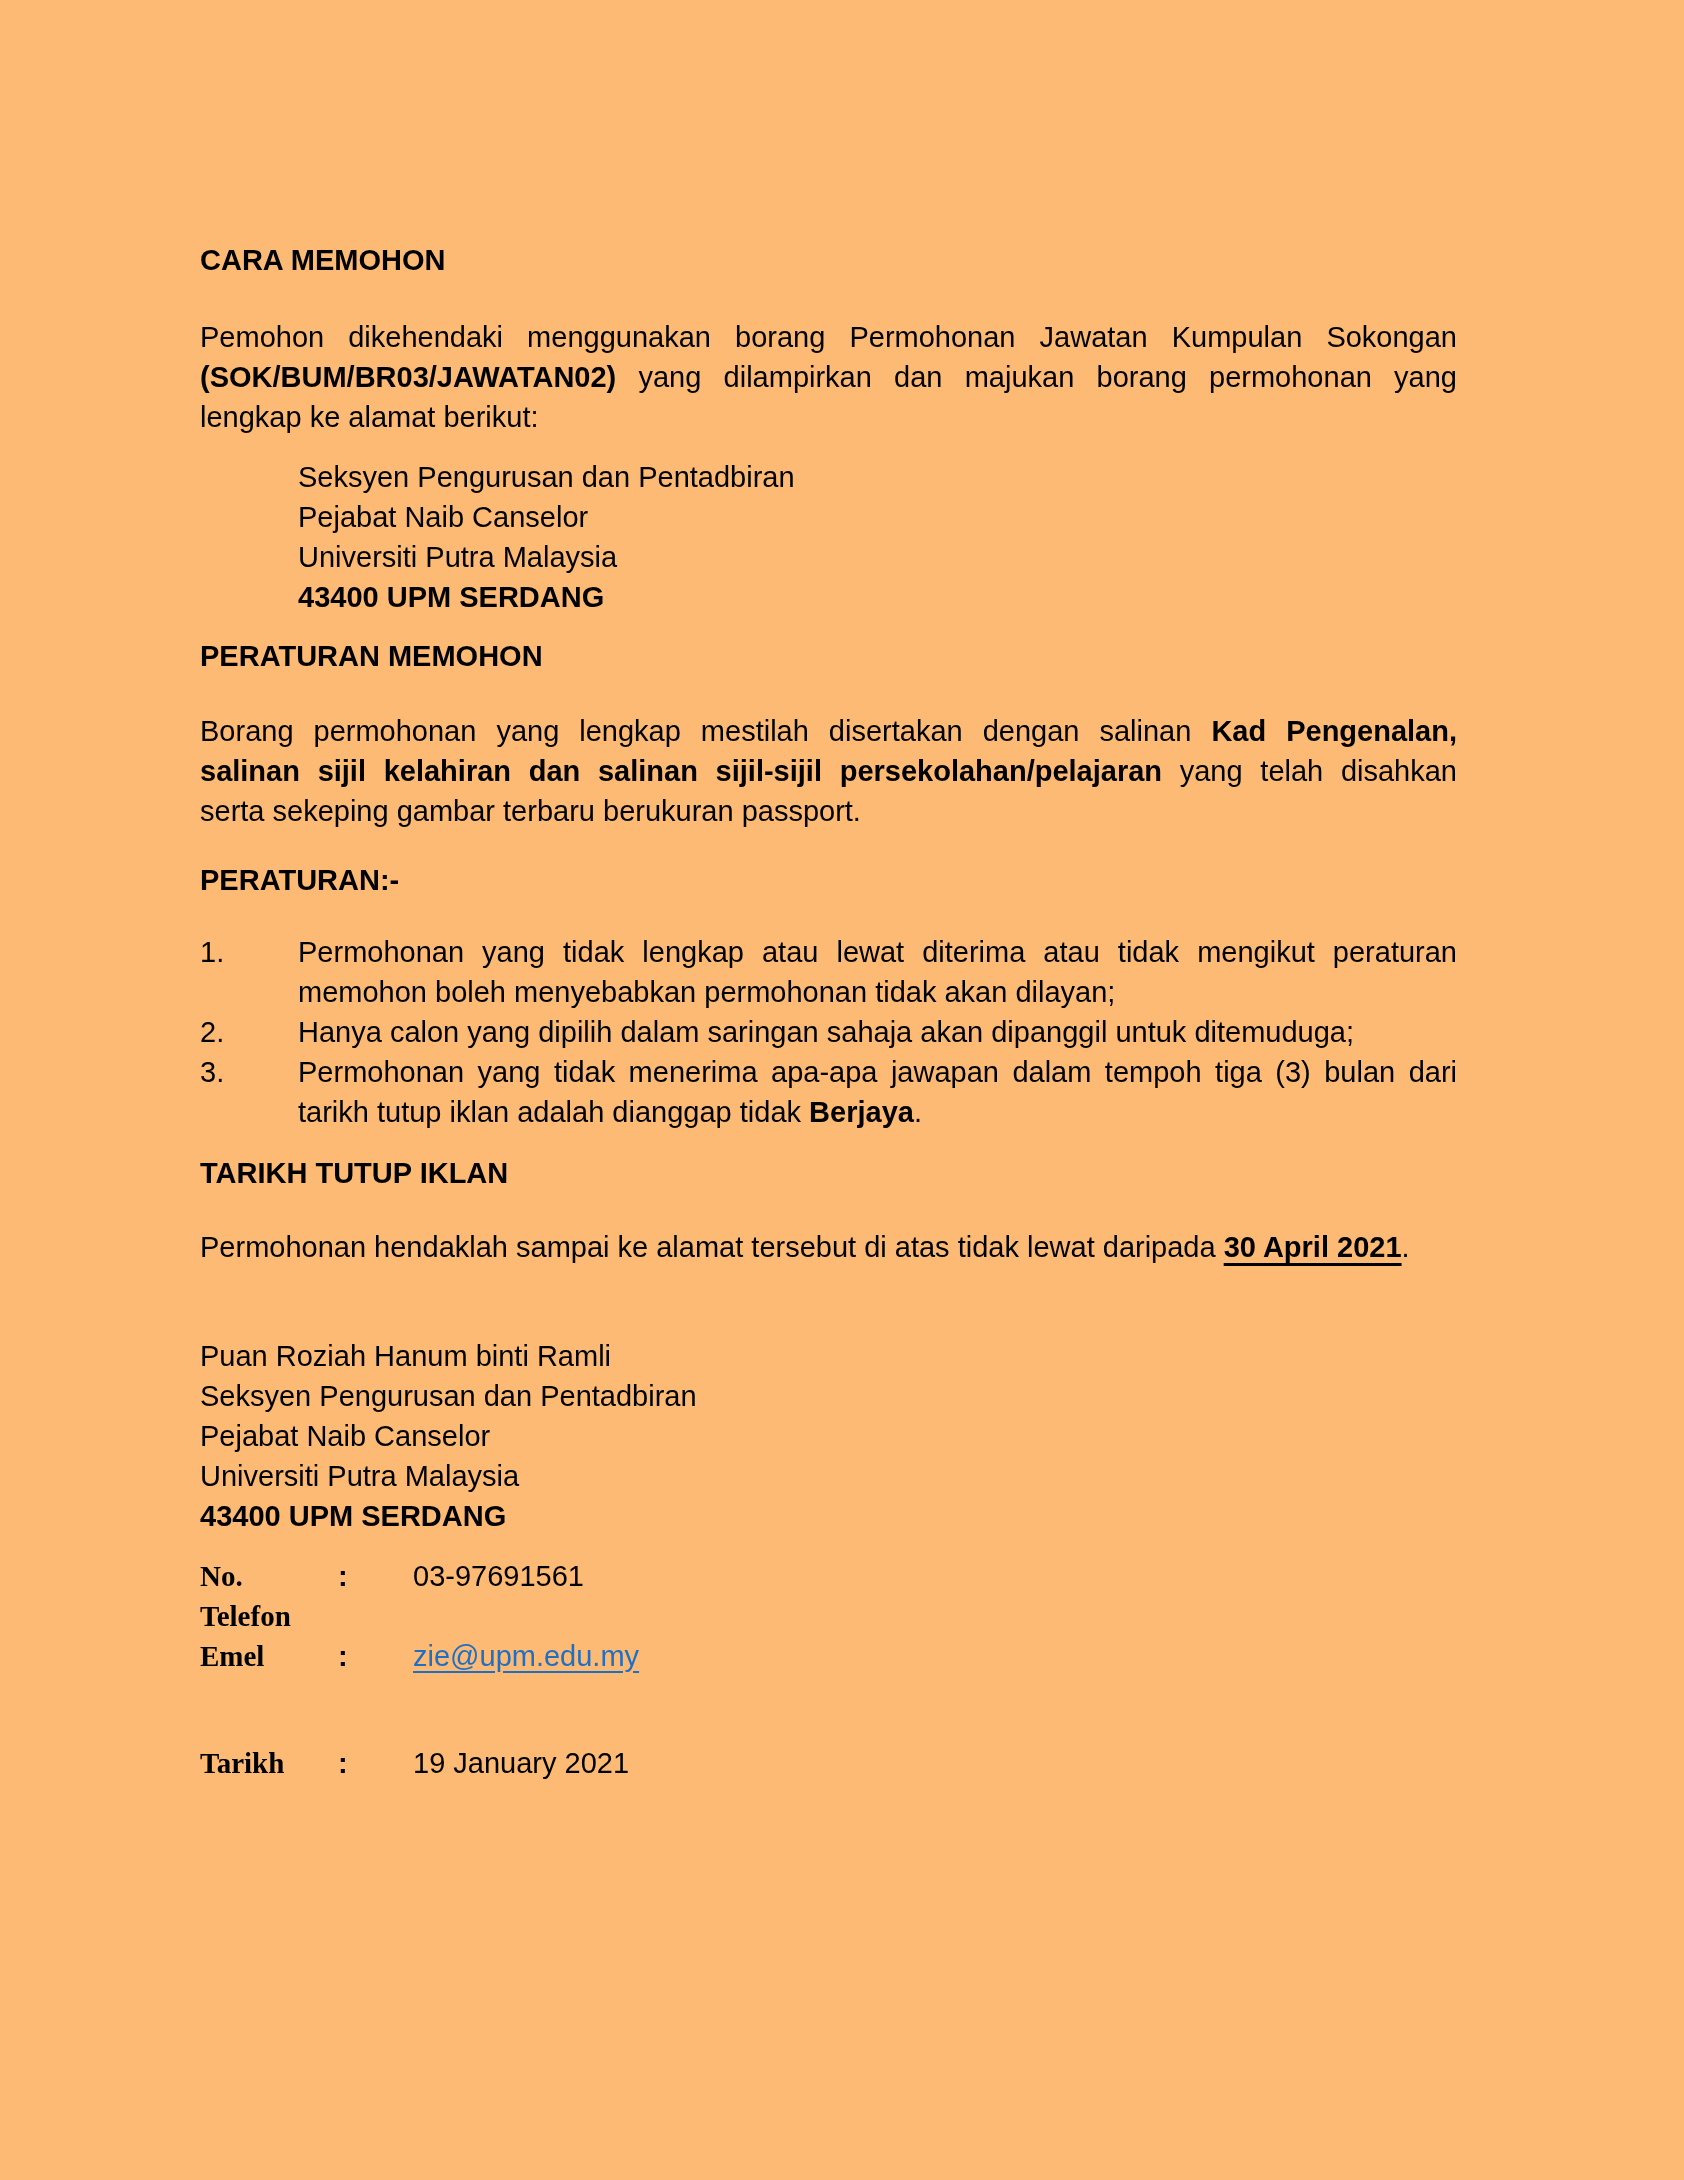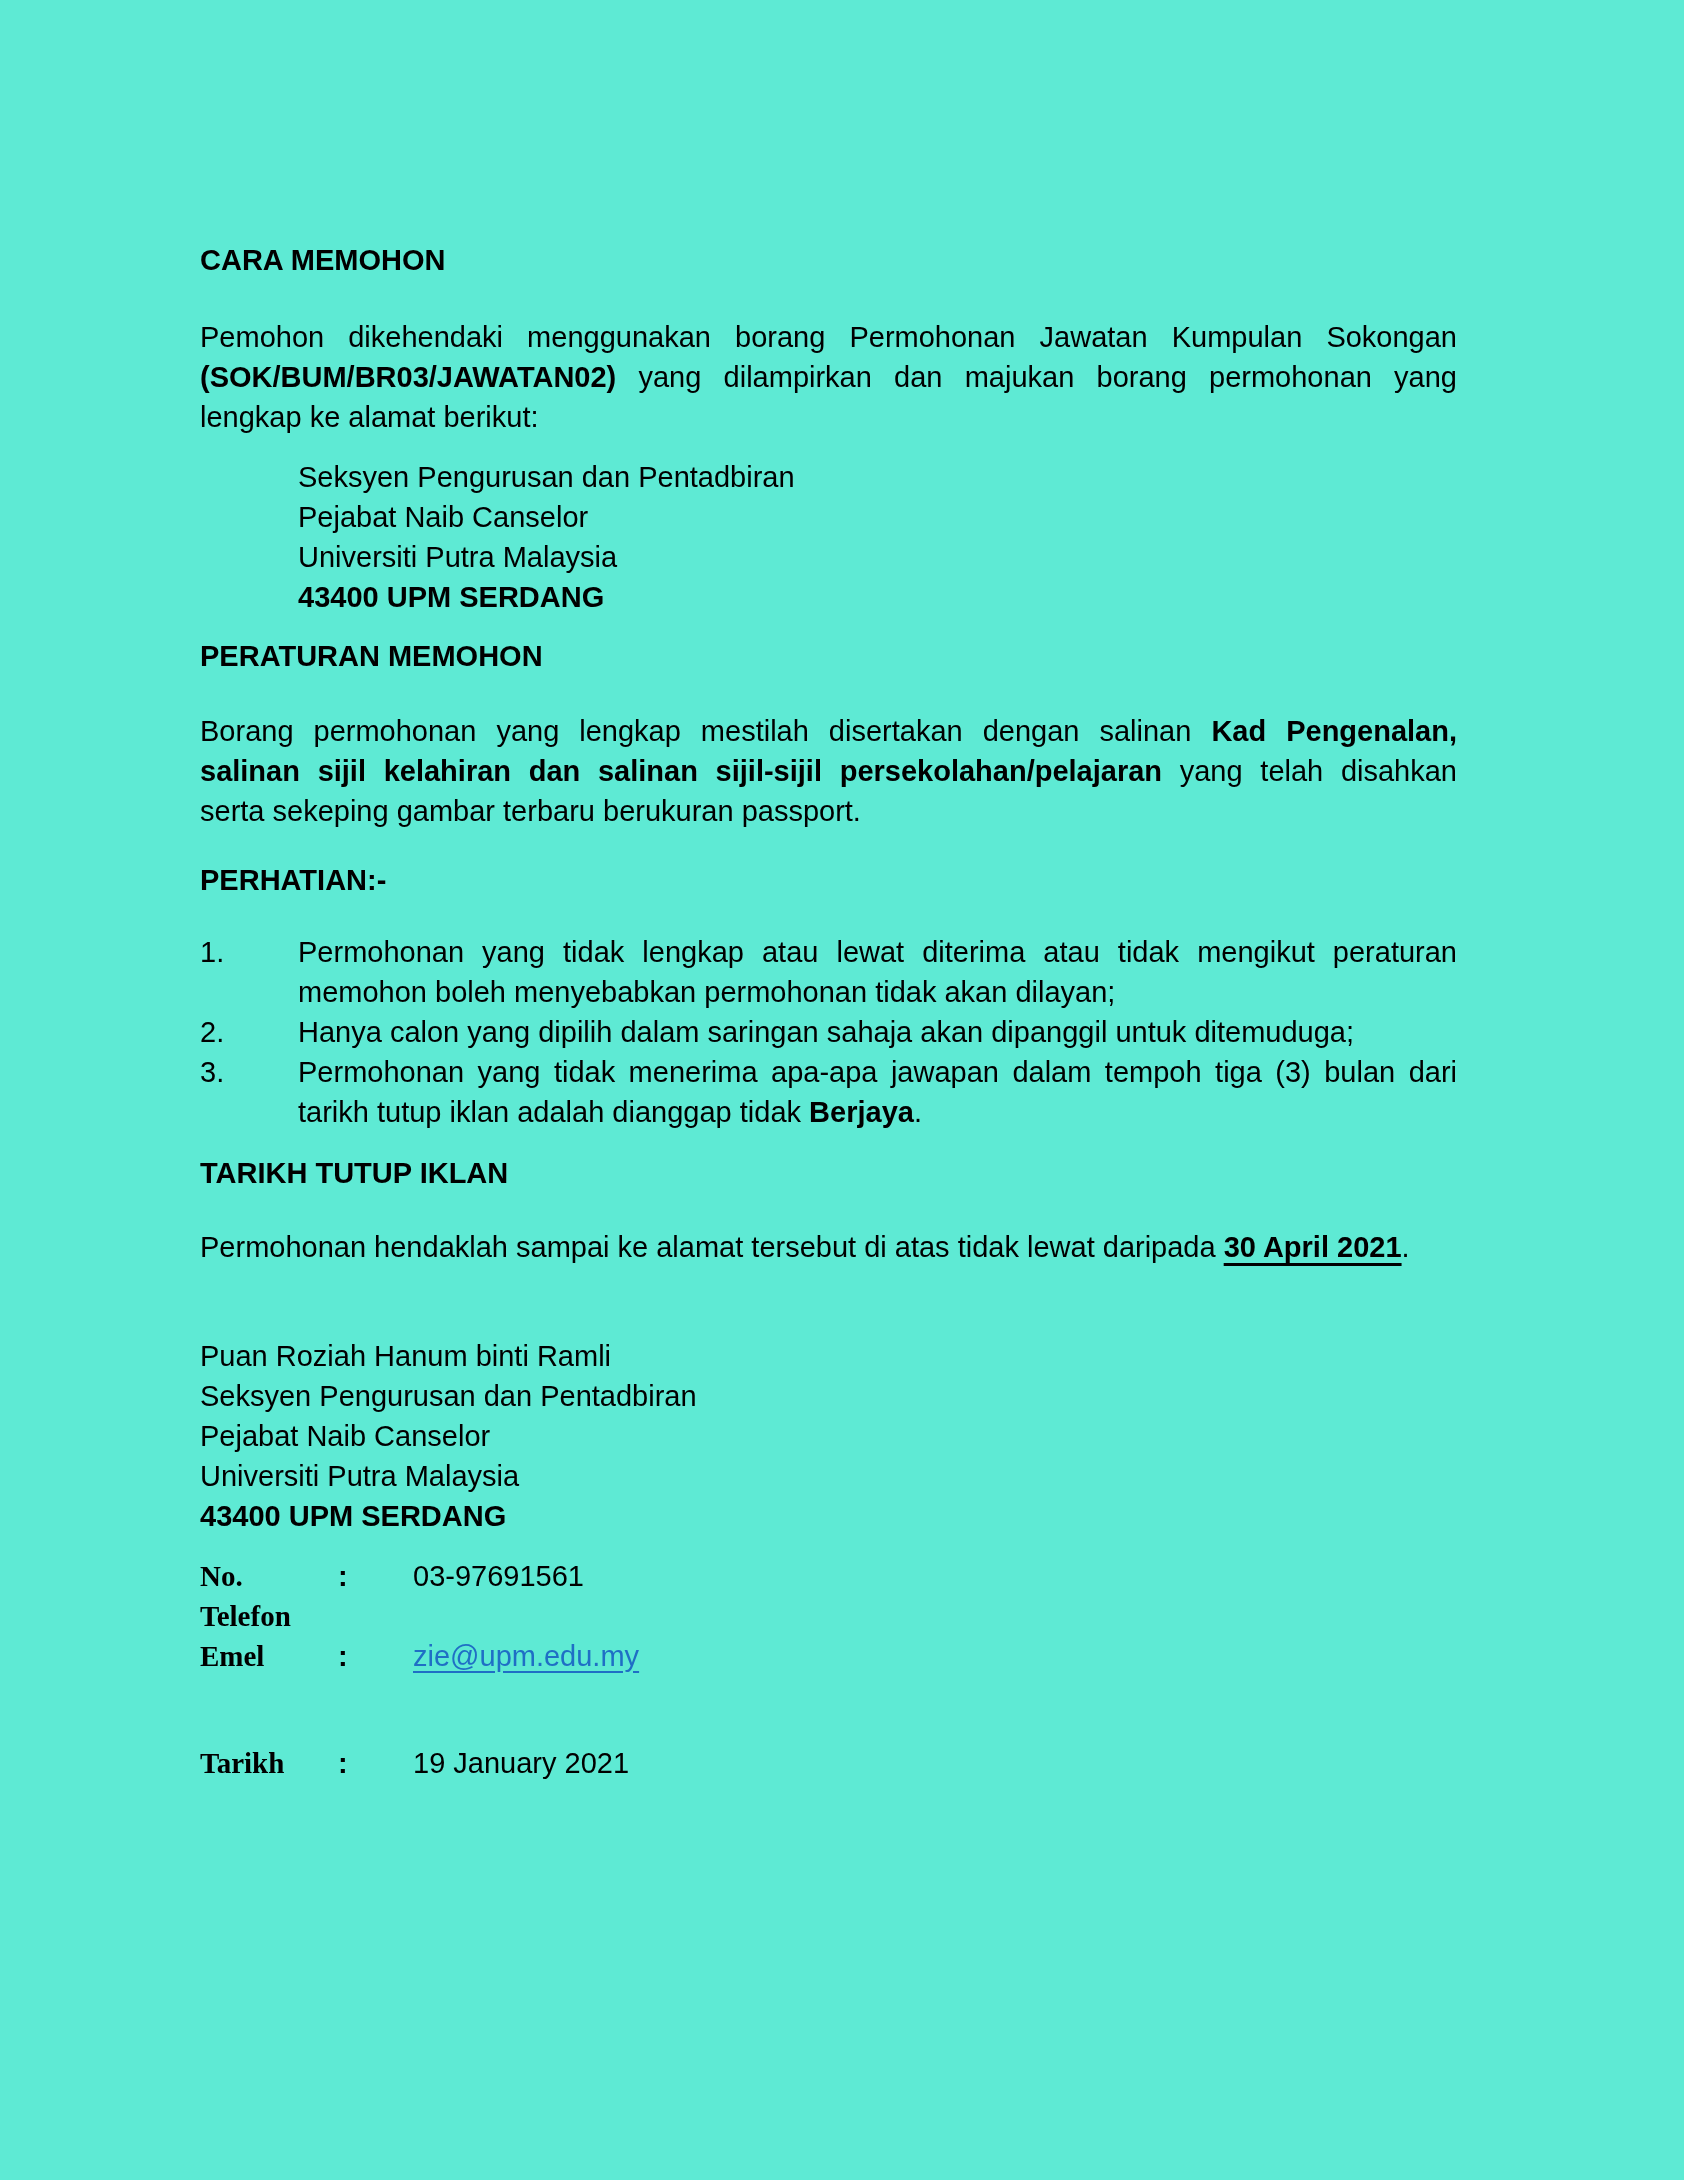--- a/index.html
+++ b/index.html
@@ -11,21 +11,21 @@
     font-family: "Liberation Sans", sans-serif;
     font-size: 29px;
     line-height: 40px;
     -webkit-font-smoothing: antialiased;
   }
   .page {
     box-sizing: border-box;
     width: 1685px;
     height: 2181px;
     padding: 240px 228px 0 200px;
-    background: #5eead4;
+    background: #fdba74;
     overflow: hidden;
   }
   .h { font-weight: bold; }
   .b { font-weight: bold; }
   .bu {
     font-weight: bold;
     text-decoration: underline;
     text-decoration-thickness: 2.6px;
     text-underline-offset: 6px;
   }
@@ -61,21 +61,21 @@
   </div>
 
   <div class="h" style="margin-top:19.6px;">PERATURAN MEMOHON</div>
 
   <div style="margin-top:35px;">
     <span class="ln jl"><span>Borang permohonan yang lengkap mestilah disertakan dengan salinan </span><span class="b">Kad Pengenalan,</span></span>
     <span class="ln jl"><span class="b">salinan sijil kelahiran dan salinan sijil-sijil persekolahan/pelajaran</span><span> yang telah disahkan</span></span>
     <span class="ln">serta sekeping gambar terbaru berukuran passport.</span>
   </div>
 
-  <div class="h" style="margin-top:29px;">PERHATIAN:-</div>
+  <div class="h" style="margin-top:29px;">PERATURAN:-</div>
 
   <div style="margin-top:32px;">
     <div class="list-item">
       <span class="num">1.</span>
       <span class="itext">
         <span class="ln jl">Permohonan yang tidak lengkap atau lewat diterima atau tidak mengikut peraturan</span>
         <span class="ln">memohon boleh menyebabkan permohonan tidak akan dilayan;</span>
       </span>
     </div>
     <div class="list-item">

